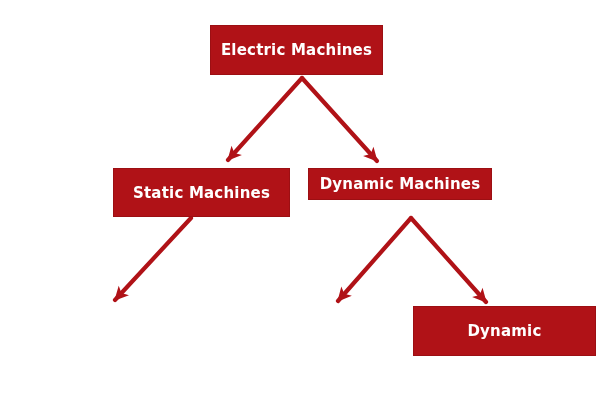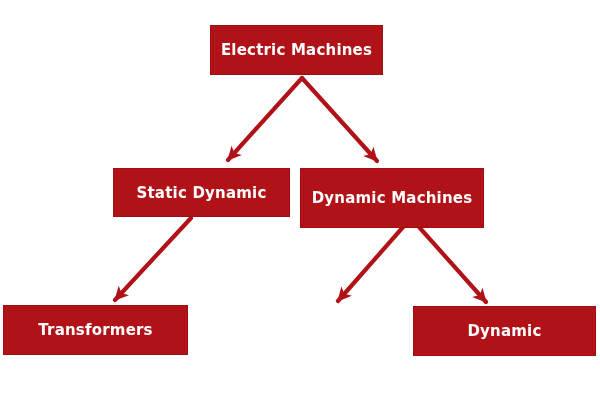--- a/index.html
+++ b/index.html
@@ -61,29 +61,26 @@
     <line class="edge" x1="191" y1="218" x2="115" y2="300" marker-end="url(#arrowhead)"></line>
     <line class="edge" x1="411" y1="218" x2="338" y2="301" marker-end="url(#arrowhead)"></line>
     <line class="edge" x1="411" y1="218" x2="486" y2="302" marker-end="url(#arrowhead)"></line>
   </svg>
 
   <div class="node" style="left:210px;top:25px;width:173px;height:50px">
     <span class="node-label">Electric Machines</span>
   </div>
 
   <div class="node" style="left:113px;top:168px;width:177px;height:49px">
-    <span class="node-label">Static Dynamic</span>
+    <span class="node-label">Static Machines</span>
   </div>
 
-  <div class="node" style="left:300px;top:168px;width:184px;height:60px">
+  <div class="node" style="left:308px;top:168px;width:184px;height:32px">
     <span class="node-label">Dynamic Machines</span>
   </div>
 
-  <div class="node" style="left:3px;top:305px;width:185px;height:50px">
-    <span class="node-label">Transformers</span>
-  </div>
 
 
   <div class="node" style="left:413px;top:306px;width:183px;height:50px">
     <span class="node-label">Dynamic</span>
   </div>
 
 </div>
 
 </body></html>

